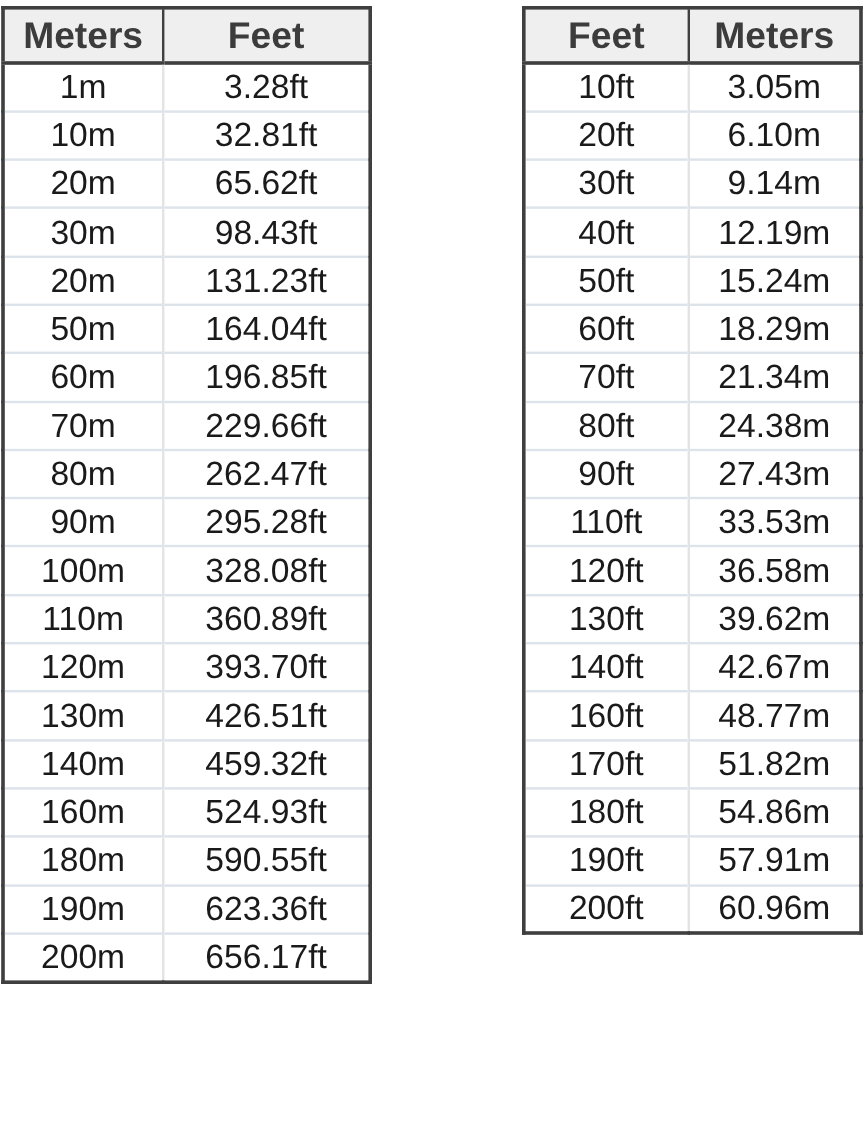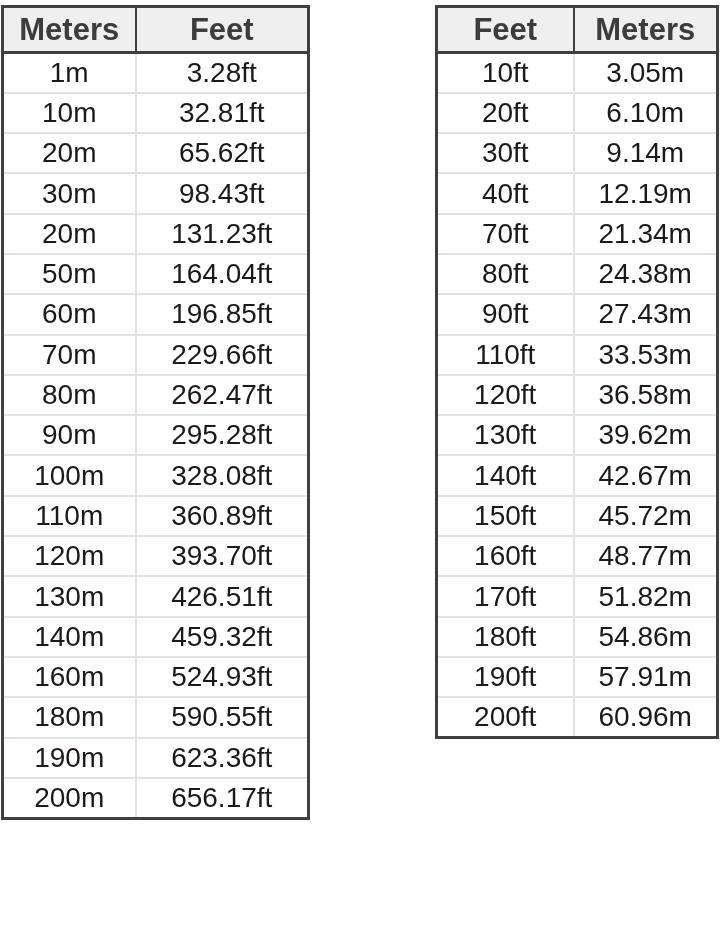--- a/index.html
+++ b/index.html
@@ -172,20 +172,28 @@
         </tr>
         <tr>
           <td>30ft</td>
           <td>9.14m</td>
         </tr>
         <tr>
           <td>40ft</td>
           <td>12.19m</td>
         </tr>
         <tr>
+          <td>50ft</td>
+          <td>15.24m</td>
+        </tr>
+        <tr>
+          <td>60ft</td>
+          <td>18.29m</td>
+        </tr>
+        <tr>
           <td>70ft</td>
           <td>21.34m</td>
         </tr>
         <tr>
           <td>80ft</td>
           <td>24.38m</td>
         </tr>
         <tr>
           <td>90ft</td>
           <td>27.43m</td>
@@ -200,24 +208,20 @@
         </tr>
         <tr>
           <td>130ft</td>
           <td>39.62m</td>
         </tr>
         <tr>
           <td>140ft</td>
           <td>42.67m</td>
         </tr>
         <tr>
-          <td>150ft</td>
-          <td>45.72m</td>
-        </tr>
-        <tr>
           <td>160ft</td>
           <td>48.77m</td>
         </tr>
         <tr>
           <td>170ft</td>
           <td>51.82m</td>
         </tr>
         <tr>
           <td>180ft</td>
           <td>54.86m</td>

